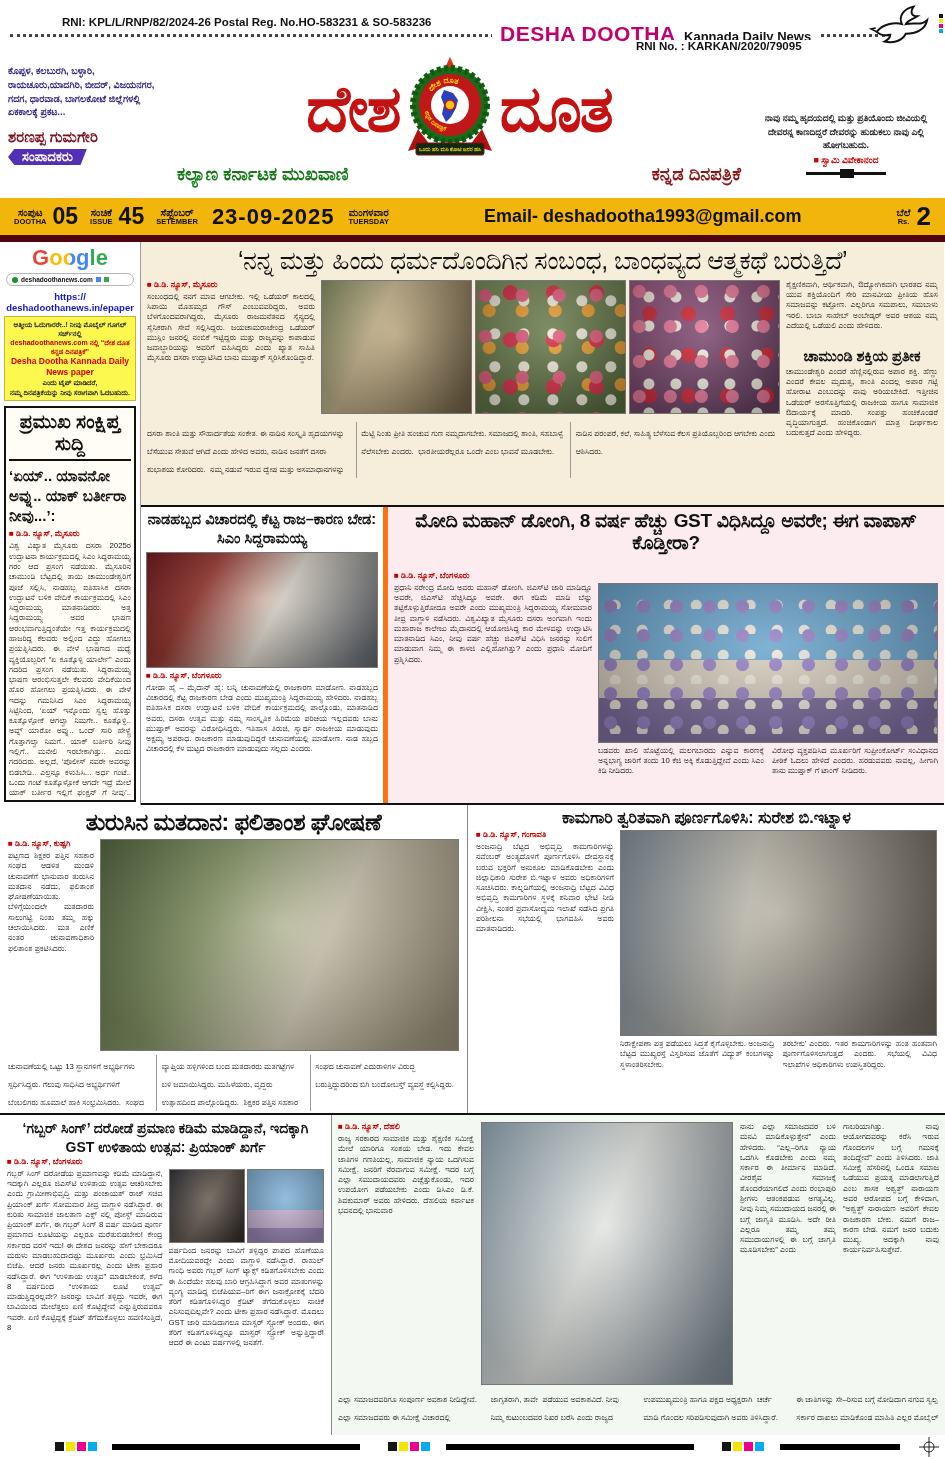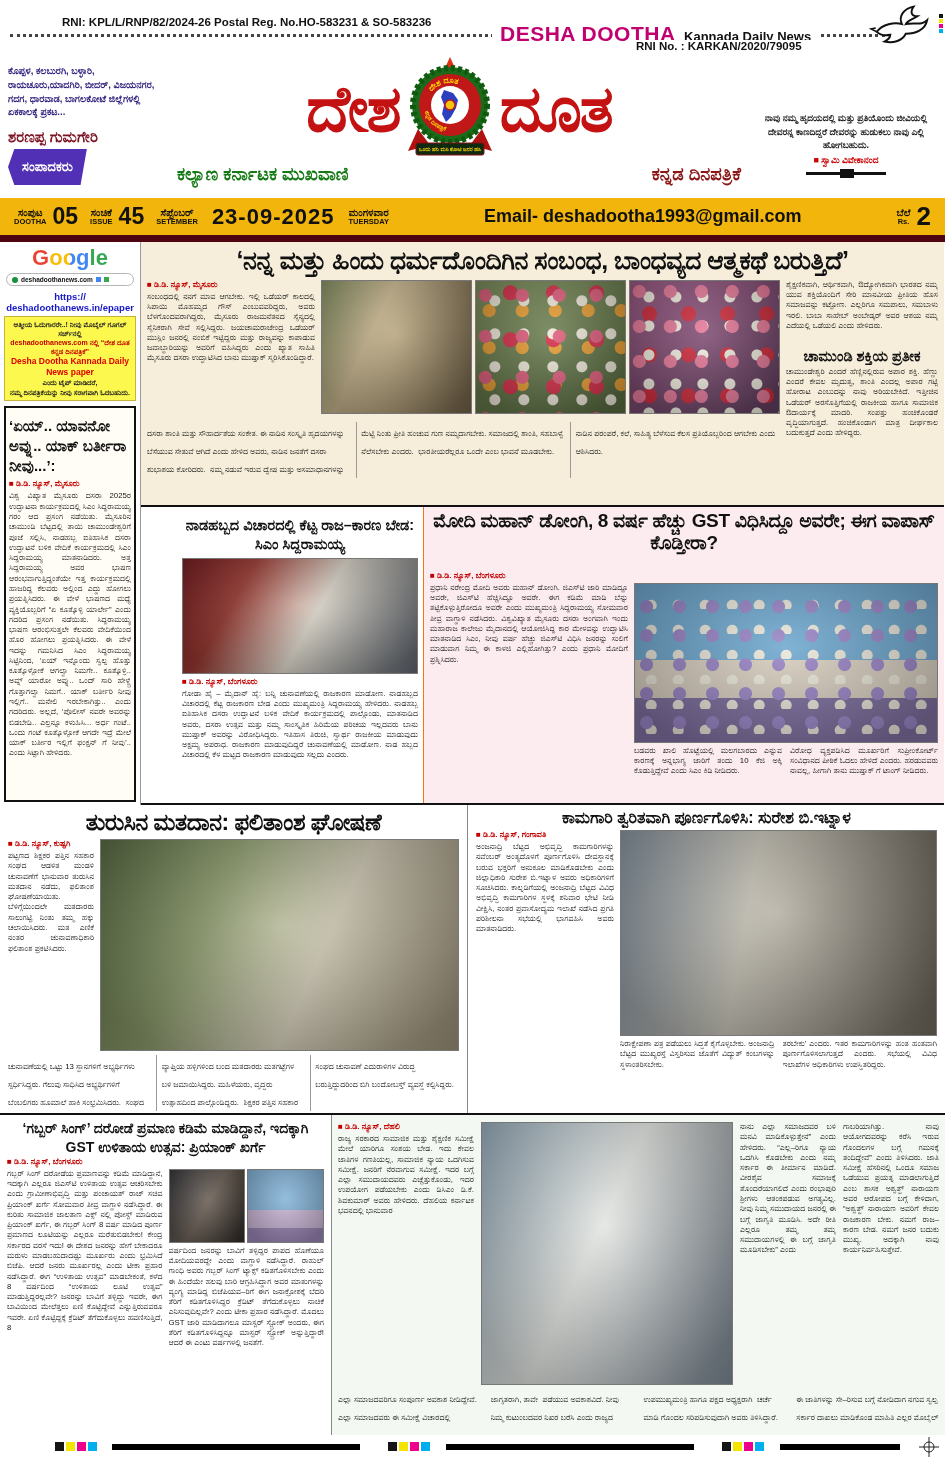--- a/index.html
+++ b/index.html
@@ -18,21 +18,21 @@
   .dove{position:absolute;right:14px;top:2px;}
   .corner-marks{position:absolute;right:2px;top:14px;display:flex;flex-direction:column;gap:1px;}
   .corner-marks i{width:4px;height:4px;display:block;}
 
   
   .masthead{height:142px;display:grid;grid-template-columns:155px 1fr 182px;padding:0 8px;}
   .mh-left{padding-top:8px;}
   .mh-districts{font-size:9.5px;font-weight:bold;color:#31217e;line-height:1.45;}
   .mh-editor{font-size:15px;font-weight:800;color:#7c1322;margin-top:9px;}
   .mh-ribbon{display:inline-block;background:#5230b5;color:#fff;font-size:13px;font-weight:bold;
-             padding:10px 14px;margin-top:3px;clip-path:polygon(0 50%,8% 0,100% 0,92% 100%,8% 100%);}
+             padding:0 14px;margin-top:3px;clip-path:polygon(0 50%,8% 0,100% 0,92% 100%,8% 100%);}
   .mh-center{display:flex;flex-direction:column;align-items:center;}
   .mh-titlerow{display:flex;align-items:center;justify-content:center;height:106px;}
   .mh-title{font-size:64px;font-weight:900;color:#c41212;letter-spacing:-2px;line-height:1;}
   .mh-emblem{margin:0 4px;}
   .mh-tagrow{display:flex;width:100%;justify-content:space-between;padding:0 14px;margin-top:2px;}
   .mh-tag-green{color:#157a15;font-size:18px;font-weight:900;}
   .mh-tag-maroon{color:#8b1616;font-size:18px;font-weight:900;}
   .mh-right{padding-top:56px;text-align:center;}
   .mh-quote{font-size:9px;font-weight:bold;line-height:1.5;color:#222;}
   .mh-quote-author{font-size:9px;font-weight:bold;color:#cc0000;margin-top:2px;}
@@ -66,31 +66,31 @@
   .brief{border:2px solid #111;margin-top:5px;flex:1;padding:3px;overflow:hidden;background:#fffdf5;}
   .brief-h{font-size:19px;font-weight:900;text-align:center;border-bottom:2px solid #111;padding-bottom:4px;}
   .brief-t{font-size:15px;font-weight:900;line-height:1.35;margin:5px 0 3px;}
   .byline{font-size:8px;font-weight:bold;color:#c40000;margin-bottom:2px;}
   .bt{font-size:7.8px;line-height:1.32;text-align:justify;color:#141414;overflow:hidden;}
 
   .main{width:803px;display:flex;flex-direction:column;}
 
   
   .story-top{height:265px;background:#f6eeda;padding:2px 6px;border-bottom:2px solid #111;}
-  .h-top{font-size:25px;font-weight:700;text-align:center;line-height:1.15;letter-spacing:-.5px;margin:2px 0 5px;}
+  .h-top{font-size:25px;font-weight:400;text-align:center;line-height:1.15;letter-spacing:-.5px;margin:2px 0 5px;}
   .top-grid{display:grid;grid-template-columns:168px 1fr 152px;grid-template-rows:138px 1fr;column-gap:6px;height:198px;}
   .t-col1{grid-row:1/2;}
   .t-photos{display:flex;gap:3px;height:134px;}
   .t-right{grid-row:1/3;grid-column:3/4;}
   .t-sub{font-size:14.5px;font-weight:900;text-align:center;margin:4px 0 2px;}
   .t-bottom{grid-column:1/3;column-count:3;column-gap:10px;column-rule:1px solid #999;margin-top:4px;height:56px;}
 
   
   .mid{height:298px;display:flex;border-bottom:2px solid #111;}
-  .story-cm{width:247px;border-right:1px solid #f97316;padding:9px 5px;margin-left:36px;}
+  .story-cm{width:247px;border-right:5px solid #f97316;padding:3px 5px;}
   .h-cm{font-size:14.5px;font-weight:900;text-align:center;line-height:1.3;}
   .cm-photo{height:116px;margin:4px 0 3px;}
   .story-gst{flex:1;background:#fcecef;padding:3px 6px;}
   .h-gst{font-size:19px;font-weight:900;text-align:center;line-height:1.15;margin-bottom:17px;letter-spacing:-.3px;}
   .gst-grid{display:grid;grid-template-columns:198px 1fr;column-gap:6px;height:238px;}
   .gst-right .ph{height:160px;}
   .gst-caps{display:flex;gap:8px;margin-top:3px;}
   .gst-caps .bt{flex:1;height:70px;}
 
   
@@ -264,20 +264,21 @@
       </div>
       <div class="epaper">https:// deshadoothanews.in/epaper</div>
       <div class="promo">
         <div class="p1">ಆತ್ಮೀಯ ಓದುಗಾರರೇ..! ನೀವು ಮೊಬೈಲ್ ಗೂಗಲ್ ಸರ್ಚ್‌ನಲ್ಲಿ</div>
         <div class="p2">deshadoothanews.com ನಲ್ಲಿ “ದೇಶ ದೂತ ಕನ್ನಡ ದಿನಪತ್ರಿಕೆ”</div>
         <div class="p3">Desha Dootha Kannada Daily News paper</div>
         <div class="p1">ಎಂದು ಟೈಪ್ ಮಾಡಿದರೆ,</div>
         <div class="p5">ನಮ್ಮ ದಿನಪತ್ರಿಕೆಯನ್ನು ನೀವು ಸರಾಗವಾಗಿ ಓದಬಹುದು.</div>
       </div>
       <div class="brief">
+        <div class="brief-h">ಪ್ರಮುಖ ಸಂಕ್ಷಿಪ್ತ ಸುದ್ದಿ</div>
         <div class="brief-t">‘ಏಯ್.. ಯಾವನೋ ಅವ್ನು.. ಯಾಕ್ ಬರ್ತೀರಾ ನೀವು...’:</div>
         <div class="byline">■ ಡಿ.ಡಿ. ನ್ಯೂಸ್, ಮೈಸೂರು</div>
         <div class="bt" style="height:352px">ವಿಶ್ವ ವಿಖ್ಯಾತ ಮೈಸೂರು ದಸರಾ 2025ರ ಉದ್ಘಾಟನಾ ಕಾರ್ಯಕ್ರಮದಲ್ಲಿ ಸಿಎಂ ಸಿದ್ದರಾಮಯ್ಯ ಗರಂ ಆದ ಪ್ರಸಂಗ ನಡೆಯಿತು. ಮೈಸೂರಿನ ಚಾಮುಂಡಿ ಬೆಟ್ಟದಲ್ಲಿ ತಾಯಿ ಚಾಮುಂಡೇಶ್ವರಿಗೆ ಪೂಜೆ ಸಲ್ಲಿಸಿ, ನಾಡಹಬ್ಬ ಐತಿಹಾಸಿಕ ದಸರಾ ಉದ್ಘಾಟನೆ ಬಳಿಕ ವೇದಿಕೆ ಕಾರ್ಯಕ್ರಮದಲ್ಲಿ ಸಿಎಂ ಸಿದ್ದರಾಮಯ್ಯ ಮಾತನಾಡಿದರು. ಅತ್ತ ಸಿದ್ದರಾಮಯ್ಯ ಅವರ ಭಾಷಣ ಆರಂಭವಾಗುತ್ತಿದ್ದಂತೆಯೇ ಇತ್ತ ಕಾರ್ಯಕ್ರಮದಲ್ಲಿ ಹಾಜರಿದ್ದ ಕೆಲವರು ಅಲ್ಲಿಂದ ಎದ್ದು ಹೋಗಲು ಪ್ರಯತ್ನಿಸಿದರು. ಈ ವೇಳೆ ಭಾಷಣದ ಮಧ್ಯೆ ವ್ಯಕ್ತಿಯೊಬ್ಬರಿಗೆ “ಏ ಕೂತ್ಕೊಳ್ಳಿ ಯಾರ್ಲೇ” ಎಂದು ಗದರಿದ ಪ್ರಸಂಗ ನಡೆಯಿತು. ಸಿದ್ದರಾಮಯ್ಯ ಭಾಷಣ ಆರಂಭಿಸುತ್ತಲೇ ಕೆಲವರು ವೇದಿಕೆಯಿಂದ ಹೊರ ಹೋಗಲು ಪ್ರಯತ್ನಿಸಿದರು. ಈ ವೇಳೆ ಇದನ್ನು ಗಮನಿಸಿದ ಸಿಎಂ ಸಿದ್ದರಾಮಯ್ಯ ಸಿಟ್ಟಿನಿಂದ, ‘ಏಯ್ ಇನ್ನೊಂದು ಸ್ವಲ್ಪ ಹೊತ್ತು ಕೂತ್ಕೊಳ್ಳೋಕೆ ಆಗಲ್ವಾ ನಿಮಗೇ.. ಕೂತ್ಕೊಳ್ರಿ.. ಅವ್ನ್ ಯಾರೋ ಅವ್ನು.. ಒಂದ್ ಸಾರಿ ಹೇಳ್ದ್ರೆ ಗೊತ್ತಾಗಲ್ವಾ ನಿಮಗೆ.. ಯಾಕ್ ಬರ್ತೀರಿ ನೀವು ಇಲ್ಲಿಗೆ.. ಮನೇಲಿ ಇರಬೇಕಾಗಿತ್ತು.. ಎಂದು ಗದರಿದರು. ಅಲ್ಲದೆ, ‘ಪೊಲೀಸ್ ನವರೇ ಅವರನ್ನು ಬಿಡಬೇಡಿ.. ಎಲ್ರನ್ನೂ ಕಳುಹಿಸಿ... ಅರ್ಧ ಗಂಟೆ.. ಒಂದು ಗಂಟೆ ಕೂತ್ಕೊಳ್ಳೋಕೆ ಆಗದೇ ಇದ್ರೆ ಮೇಲೆ ಯಾಕ್ ಬರ್ತೀರ ಇಲ್ಲಿಗೆ ಫಂಕ್ಷನ್ ಗೆ ನೀವು’.. ಎಂದು ಸಿಟ್ಟಾಗಿ ಹೇಳಿದರು.</div>
       </div>
     </aside>
 
     <main class="main">
 
       <section class="story-top">
         <div class="h-top">‘ನನ್ನ ಮತ್ತು ಹಿಂದು ಧರ್ಮದೊಂದಿಗಿನ ಸಂಬಂಧ, ಬಾಂಧವ್ಯದ ಆತ್ಮಕಥೆ ಬರುತ್ತಿದೆ’</div>

